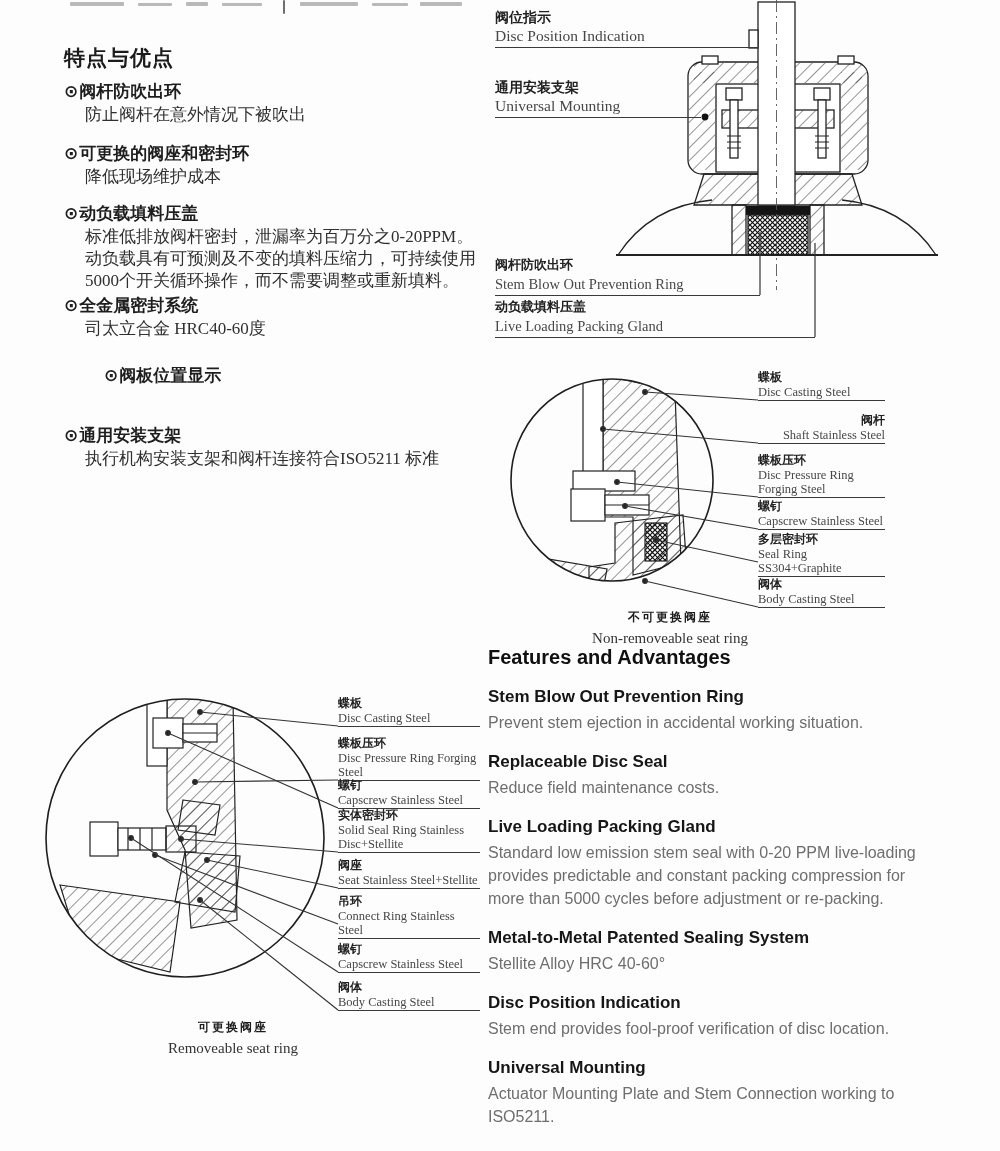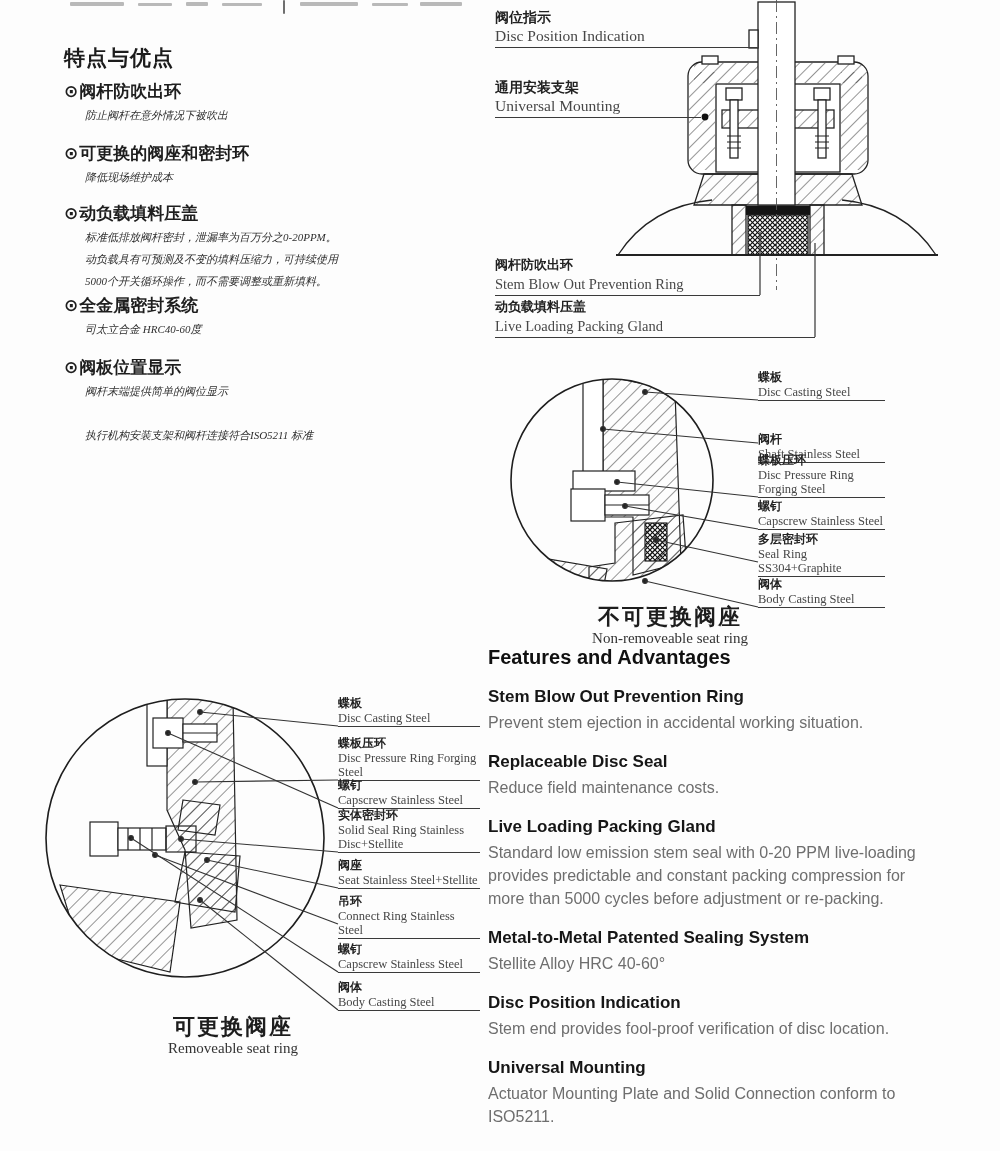--- a/index.html
+++ b/index.html
@@ -17,41 +17,40 @@
   
   .fz{position:absolute;left:64px;top:44px;width:430px;}
   .fz-heading{
     font-size:21px;font-weight:bold;letter-spacing:1px;color:#1c1c1c;
     font-family:Liberation Sans, sans-serif;
   }
   .fz-item{position:absolute;left:0;width:430px;}
   .fz-title{font-size:17px;font-weight:bold;color:#1e1e1e;line-height:24px;}
   .fz-bullet{font-weight:bold;margin-right:1px;}
   .fz-line{
-    font-size:11px;line-height:22px;color:#2f2f2f;padding-left:21px;
+    font-size:17px;line-height:22px;color:#2f2f2f;padding-left:21px;
     font-family:"Liberation Serif","DejaVu Serif",serif;
-    font-style:italic;
   }
 
   
   .dlabel{
     position:absolute;border-bottom:1.4px solid #3a3a3a;padding-bottom:1px;
   }
   .dlabel .zh{font-weight:bold;color:#222;}
   .dlabel .en{
     font-family:"Liberation Serif","DejaVu Serif",serif;color:#474747;
   }
   .asm-label .zh{font-size:14px;line-height:18px;}
   .asm-label .en{font-size:15.5px;line-height:20px;}
   .c-label .zh{font-size:12px;line-height:15px;}
   .c-label .en{font-size:12.5px;line-height:14px;}
 
   
   .caption{position:absolute;text-align:center;}
-  .caption .zh{font-size:22px;font-weight:bold;letter-spacing:2px;color:#1d1d1d;line-height:22px;}
+  .caption .zh{font-size:12px;font-weight:bold;letter-spacing:2px;color:#1d1d1d;line-height:22px;}
   .caption .en{
     font-size:15px;color:#333;line-height:20px;
     font-family:"Liberation Serif","DejaVu Serif",serif;
   }
 
   
   .fe{position:absolute;left:488px;top:646px;width:452px;}
   .fe-heading{font-size:20px;font-weight:bold;color:#101010;margin:0 0 17px 0;}
   .fe-sec{margin-bottom:17px;}
   .fe-title{font-size:17px;font-weight:bold;color:#161616;line-height:22px;margin-bottom:3px;}
@@ -102,26 +101,26 @@
     <div class="fz-line" lang="zh">标准低排放阀杆密封，泄漏率为百万分之0-20PPM。</div>
     <div class="fz-line" lang="zh">动负载具有可预测及不变的填料压缩力，可持续使用</div>
     <div class="fz-line" lang="zh">5000个开关循环操作，而不需要调整或重新填料。</div>
   </div>
 
   <div class="fz-item" style="top:250px;">
     <div class="fz-title" lang="zh"><span class="fz-bullet">⊙</span><span>全金属密封系统</span></div>
     <div class="fz-line" lang="zh">司太立合金 HRC40-60度</div>
   </div>
 
-  <div class="fz-item" style="top:312px;">
+  <div class="fz-item" style="top:320px;margin-left:40px;">
     <div class="fz-title" lang="zh"><span class="fz-bullet">⊙</span><span>阀板位置显示</span></div>
-    <div class="fz-line" lang="zh">阀杆末端提供简单的阀位显示</div>
   </div>
 
   <div class="fz-item" style="top:380px;">
+    <div class="fz-title" lang="zh"><span class="fz-bullet">⊙</span><span>通用安装支架</span></div>
     <div class="fz-line" lang="zh">执行机构安装支架和阀杆连接符合ISO5211 标准</div>
   </div>
 </div>
 
 <svg class="abs" style="left:480px;top:0;" width="520" height="345" viewBox="0 0 520 345">
   <g stroke="#222" fill="none" stroke-width="1.3">
     <rect x="208" y="62" width="180" height="112" rx="14" fill="#fff"></rect>
     <rect x="214" y="63" width="168" height="20" fill="url(#hatch)" stroke="none"></rect>
     <rect x="209" y="72" width="26" height="98" fill="url(#hatch)" stroke="none"></rect>
     <rect x="361" y="72" width="26" height="98" fill="url(#hatch)" stroke="none"></rect>
@@ -208,21 +207,21 @@
       <line x1="161" y1="175" x2="263" y2="197"></line>
     <circle cx="150" cy="216" r="2.4"></circle>
       <line x1="150" y1="216" x2="263" y2="242"></line>
   </g>
 </svg>
 
 <div class="dlabel c-label" style="left:758px;top:370px;width:127px;">
   <div class="zh" lang="zh">蝶板</div>
   <div class="en">Disc Casting Steel</div>
 </div>
-<div class="dlabel c-label" style="left:758px;top:432px;width:127px;">
+<div class="dlabel c-label" style="left:758px;top:413px;width:127px;text-align:right;">
   <div class="zh" lang="zh">阀杆</div>
   <div class="en">Shaft Stainless Steel</div>
 </div>
 <div class="dlabel c-label" style="left:758px;top:453px;width:127px;">
   <div class="zh" lang="zh">蝶板压环</div>
   <div class="en">Disc Pressure Ring Forging Steel</div>
 </div>
 <div class="dlabel c-label" style="left:758px;top:499px;width:127px;">
   <div class="zh" lang="zh">螺钉</div>
   <div class="en">Capscrew Stainless Steel</div>
@@ -340,15 +339,15 @@
   <div class="fe-sec">
     <div class="fe-title">Metal-to-Metal Patented Sealing System</div>
     <div class="fe-body">Stellite Alloy HRC 40-60°</div>
   </div>
   <div class="fe-sec">
     <div class="fe-title">Disc Position Indication</div>
     <div class="fe-body">Stem end provides fool-proof verification of disc location.</div>
   </div>
   <div class="fe-sec">
     <div class="fe-title">Universal Mounting</div>
-    <div class="fe-body">Actuator Mounting Plate and Solid Connection conform to ISO5211.</div>
+    <div class="fe-body">Actuator Mounting Plate and Stem Connection working to ISO5211.</div>
   </div>
 </div>
 
 </body></html>

